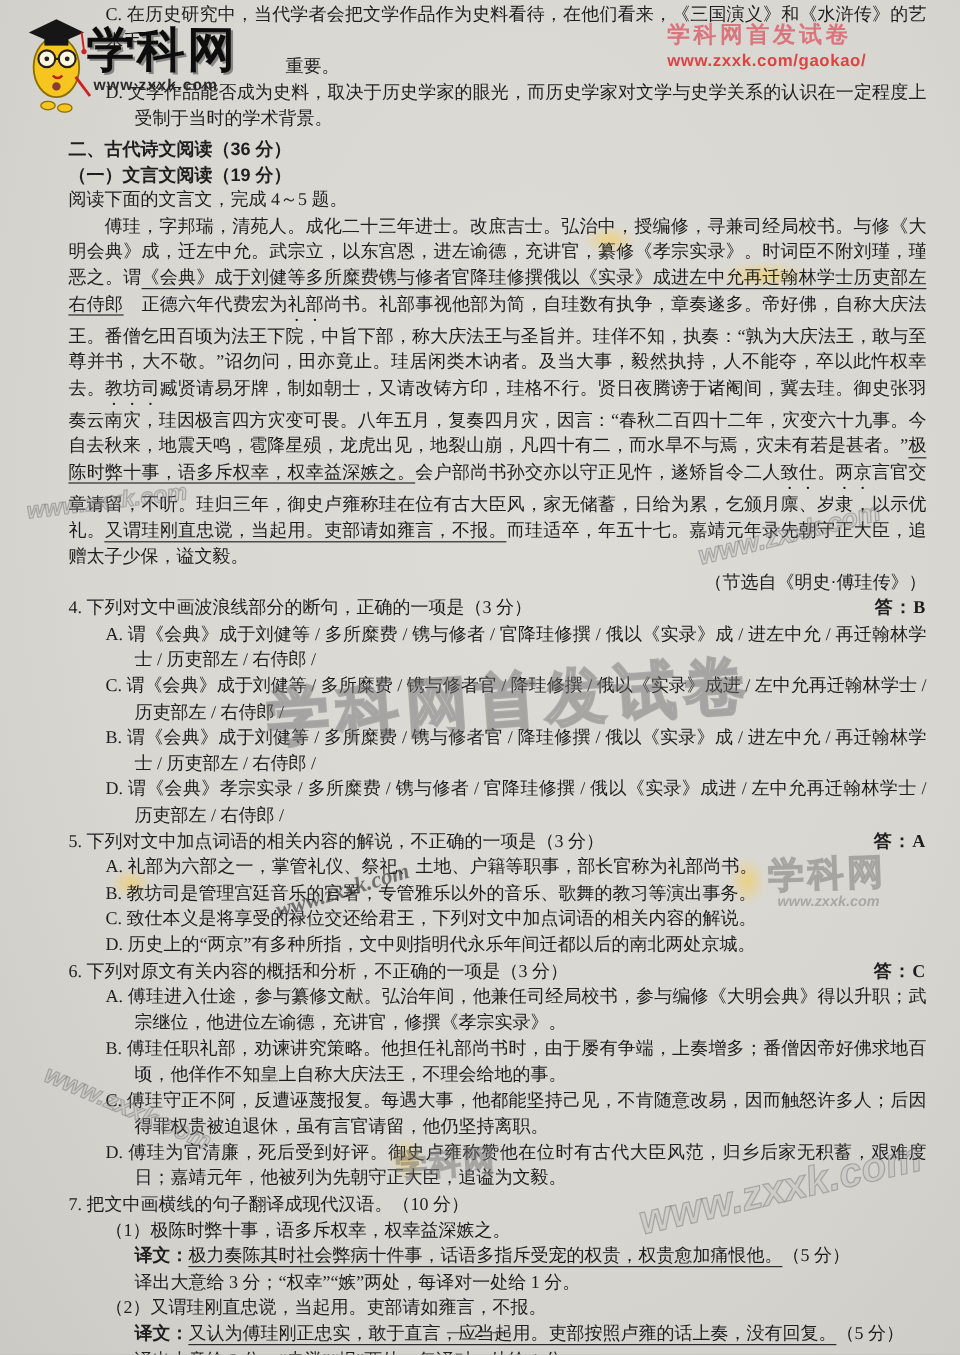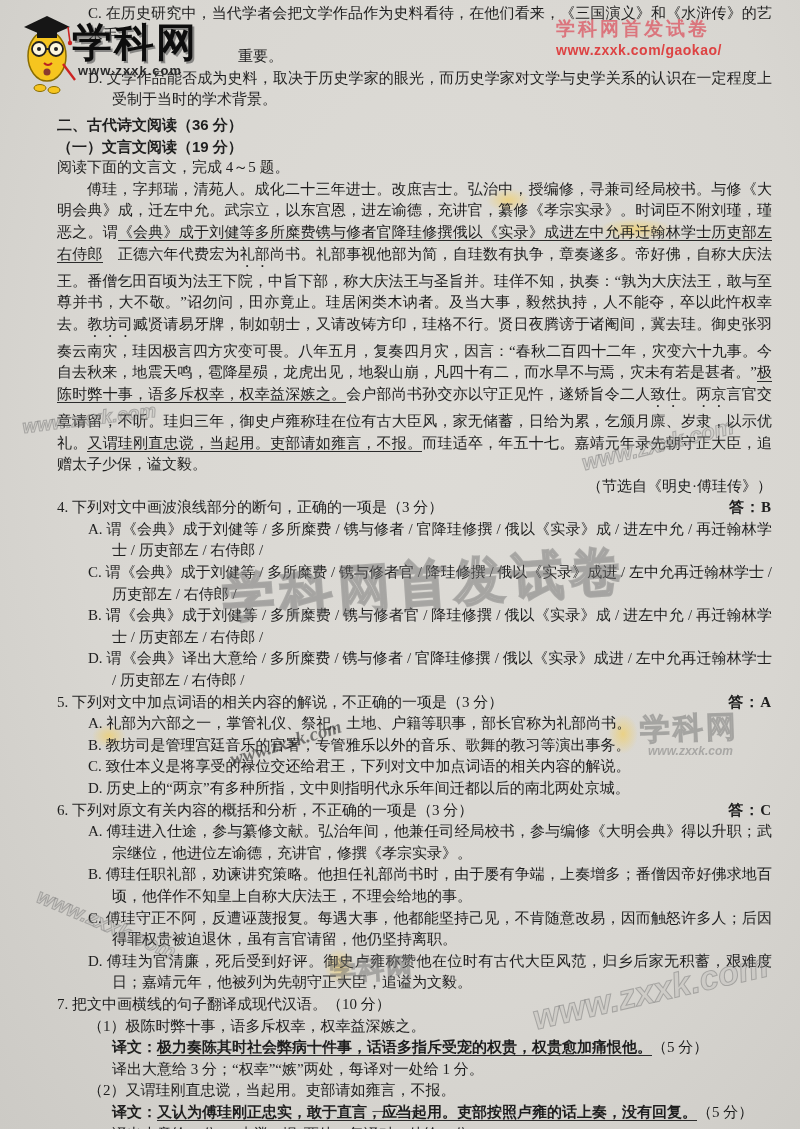--- a/index.html
+++ b/index.html
@@ -22,21 +22,21 @@
     text-emphasis: filled dot rgba(25,25,25,.95);
     -webkit-text-emphasis: filled dot;
     text-emphasis-position: under right;
     -webkit-text-emphasis-position: under right;
   }
   .src { text-align:right; }
   .ans { float:right; font-weight:bold; letter-spacing:1px; }
   .q7part { margin-left:31px; }
   .q7trans { margin-left:55px; padding-left:0; }
   .lbl { font-weight:bold; }
-  .ansline { border-bottom:1.2px solid #2b2b2b; font-weight:bold;margin-top:45px; }
+  .ansline { border-bottom:1.2px solid #2b2b2b; font-weight:normal;margin-top:45px; }
   .footer { position:absolute; left:0; right:0; bottom:10px; text-align:center;
             font-size:15px; letter-spacing:2px; z-index:2; }
 
   
   .logo { position:absolute; left:20px; top:6px; z-index:6; width:230px; height:78px; }
   .logo-mascot { position:absolute; left:0; top:0; }
   .logo-title {
     position:absolute; left:52px; top:16px;
     font-family:"Liberation Sans","DejaVu Sans",sans-serif;
     font-weight:900; font-size:40px; line-height:40px; color:#0d0d0d;
@@ -146,21 +146,21 @@
 
     <div>
       <p class="t">
         <span class="ans">答：B</span>
         <span>4.</span>
         <span>下列对文中画波浪线部分的断句，正确的一项是（3 分）</span>
       </p>
       <p class="t optblock">A. 谓《会典》成于刘健等 / 多所糜费 / 镌与修者 / 官降珪修撰 / 俄以《实录》成 / 进左中允 / 再迁翰林学士 / 历吏部左 / 右侍郎 /</p>
       <p class="t optblock">C. 谓《会典》成于刘健等 / 多所糜费 / 镌与修者官 / 降珪修撰 / 俄以《实录》成进 / 左中允再迁翰林学士 / 历吏部左 / 右侍郎 /</p>
       <p class="t optblock">B. 谓《会典》成于刘健等 / 多所糜费 / 镌与修者官 / 降珪修撰 / 俄以《实录》成 / 进左中允 / 再迁翰林学士 / 历吏部左 / 右侍郎 /</p>
-      <p class="t optblock">D. 谓《会典》译出大意给 / 多所糜费 / 镌与修者 / 官降珪修撰 / 俄以《实录》成进 / 左中允再迁翰林学士 / 历吏部左 / 右侍郎 /</p>
+      <p class="t optblock">D. 谓《会典》孝宗实录 / 多所糜费 / 镌与修者 / 官降珪修撰 / 俄以《实录》成进 / 左中允再迁翰林学士 / 历吏部左 / 右侍郎 /</p>
     </div>
 
     <div>
       <p class="t">
         <span class="ans">答：A</span>
         <span>5.</span>
         <span>下列对文中加点词语的相关内容的解说，不正确的一项是（3 分）</span>
       </p>
       <p class="t optblock">A. 礼部为六部之一，掌管礼仪、祭祀、土地、户籍等职事，部长官称为礼部尚书。</p>
       <p class="t optblock">B. 教坊司是管理宫廷音乐的官署，专管雅乐以外的音乐、歌舞的教习等演出事务。</p>

